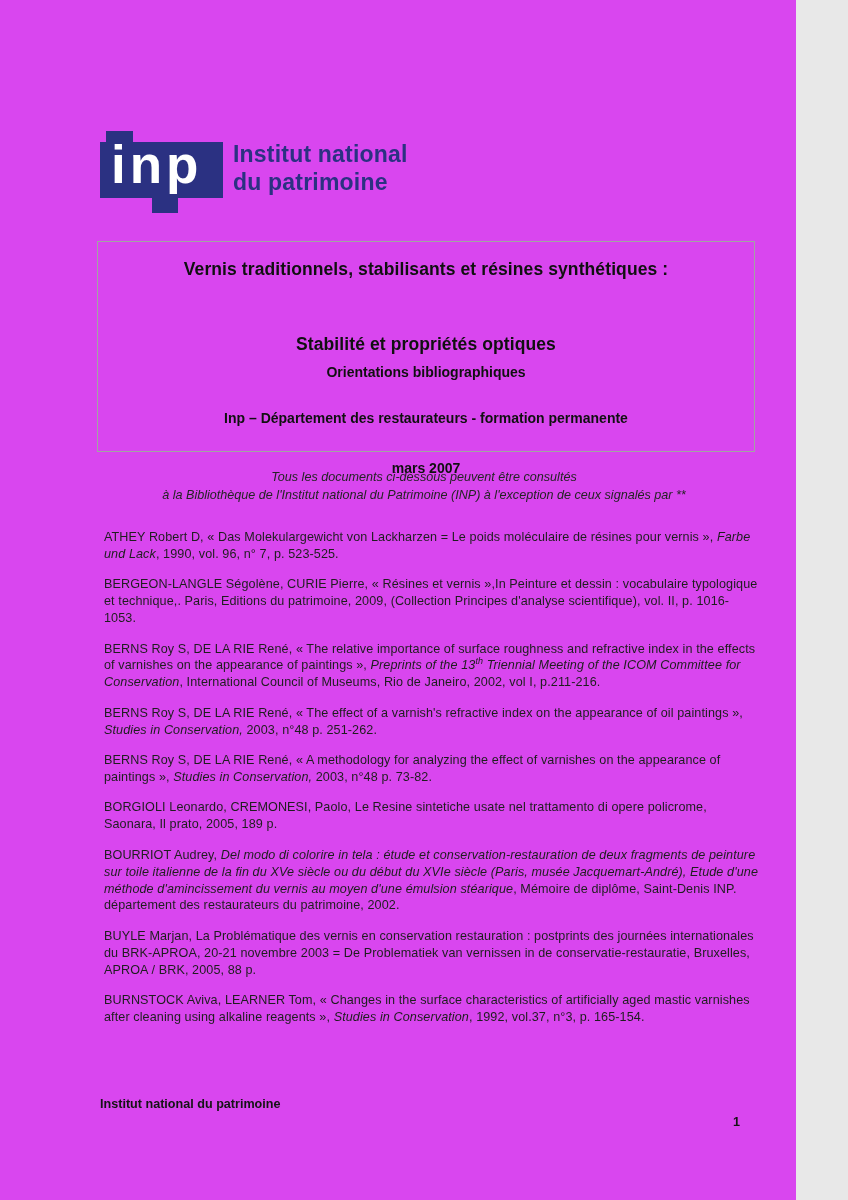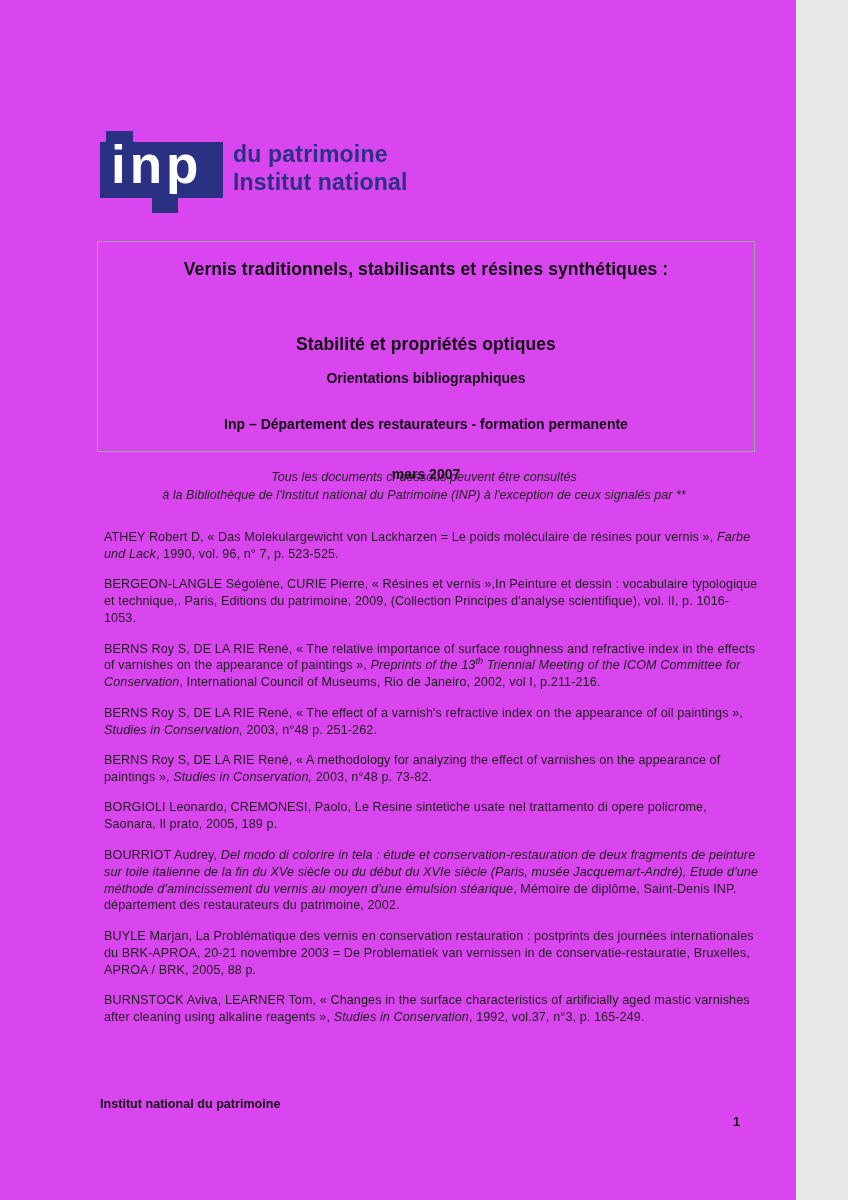--- a/index.html
+++ b/index.html
@@ -78,21 +78,21 @@
     font-size: 17.5px;
     font-weight: bold;
     letter-spacing: 0.1px;
   }
   .title-box .t-small {
     font-size: 14px;
     font-weight: bold;
   }
   .tb1 { margin-top: 17px; }
   .tb2 { margin-top: 54px; }
-  .tb3 { margin-top: 15px; }
+  .tb3 { margin-top: 9px; }
   .tb4 { margin-top: 30px; }
   .tb5 { margin-top: 34px; }
 
   
   .note {
     position: absolute;
     left: 0;
     top: 462px;
     width: 848px;
     text-align: center;
@@ -146,22 +146,22 @@
 
 <div class="page">
 
   <div class="logo-mark">
     <div class="logo-tab-top brand-bg" style="background: rgb(43, 49, 130);"></div>
     <div class="logo-main brand-bg" style="background: rgb(43, 49, 130);"></div>
     <div class="logo-tab-bottom brand-bg" style="background: rgb(43, 49, 130);"></div>
     <span class="logo-text">inp</span>
   </div>
   <div class="org-name brand-text" style="color: rgb(43, 49, 130);">
+    <div>Institut national</div>
     <div>du patrimoine</div>
-    <div>Institut national</div>
   </div>
 
   <div class="title-box">
     <div class="t-big tb1">Vernis traditionnels, stabilisants et résines synthétiques :</div>
     <div class="t-big tb2">Stabilité et propriétés optiques</div>
     <div class="t-small tb3">Orientations bibliographiques</div>
     <div class="t-small tb4">Inp – Département des restaurateurs - formation permanente</div>
     <div class="t-small tb5">mars 2007</div>
   </div>
 
@@ -172,19 +172,19 @@
 
   <div class="entries" id="entries">
       <p class="entry"><span>ATHEY Robert D, « Das Molekulargewicht von Lackharzen = Le poids moléculaire de résines pour vernis », </span><i>Farbe und Lack</i><span>, 1990, vol. 96, n° 7, p. 523-525.</span></p>
       <p class="entry"><span>BERGEON-LANGLE Ségolène, CURIE Pierre, « Résines et vernis »,In Peinture et dessin : vocabulaire typologique et technique,. Paris, Editions du patrimoine, 2009, (Collection Principes d'analyse scientifique), vol. II, p. 1016-1053.</span></p>
       <p class="entry"><span>BERNS Roy S, DE LA RIE René, « The relative importance of surface roughness and refractive index in the effects of varnishes on the appearance of paintings », </span><i>Preprints of the 13</i><sup style="font-style: italic;">th</sup><i> Triennial Meeting of the ICOM Committee for Conservation</i><span>, International Council of Museums, Rio de Janeiro, 2002, vol I, p.211-216.</span></p>
       <p class="entry"><span>BERNS Roy S, DE LA RIE René, « The effect of a varnish's refractive index on the appearance of oil paintings », </span><i>Studies in Conservation,</i><span> 2003, n°48 p. 251-262.</span></p>
       <p class="entry"><span>BERNS Roy S, DE LA RIE René, « A methodology for analyzing the effect of varnishes on the appearance of paintings », </span><i>Studies in Conservation,</i><span> 2003, n°48 p. 73-82.</span></p>
       <p class="entry"><span>BORGIOLI Leonardo, CREMONESI, Paolo, Le Resine sintetiche usate nel trattamento di opere policrome, Saonara, Il prato, 2005, 189 p.</span></p>
       <p class="entry"><span>BOURRIOT Audrey, </span><i>Del modo di colorire in tela : étude et conservation-restauration de deux fragments de peinture sur toile italienne de la fin du XVe siècle ou du début du XVIe siècle (Paris, musée Jacquemart-André), Etude d'une méthode d'amincissement du vernis au moyen d'une émulsion stéarique</i><span>, Mémoire de diplôme, Saint-Denis INP. département des restaurateurs du patrimoine, 2002.</span></p>
       <p class="entry"><span>BUYLE Marjan, La Problématique des vernis en conservation restauration : postprints des journées internationales du BRK-APROA, 20-21 novembre 2003 = De Problematiek van vernissen in de conservatie-restauratie, Bruxelles, APROA / BRK, 2005, 88 p.</span></p>
-      <p class="entry"><span>BURNSTOCK Aviva, LEARNER Tom, « Changes in the surface characteristics of artificially aged mastic varnishes after cleaning using alkaline reagents », </span><i>Studies in Conservation</i><span>, 1992, vol.37, n°3, p. 165-249.</span></p>
+      <p class="entry"><span>BURNSTOCK Aviva, LEARNER Tom, « Changes in the surface characteristics of artificially aged mastic varnishes after cleaning using alkaline reagents », </span><i>Studies in Conservation</i><span>, 1992, vol.37, n°3, p. 165-154.</span></p>
     </div>
 
   <div class="footer-org">Institut national du patrimoine</div>
   <div class="page-number">1</div>
 
 </div>
 
 </body></html>

